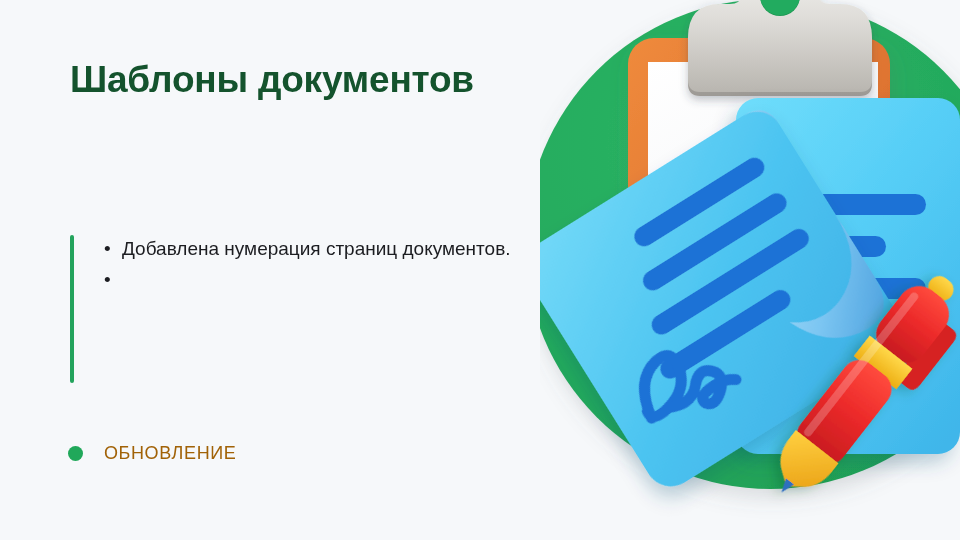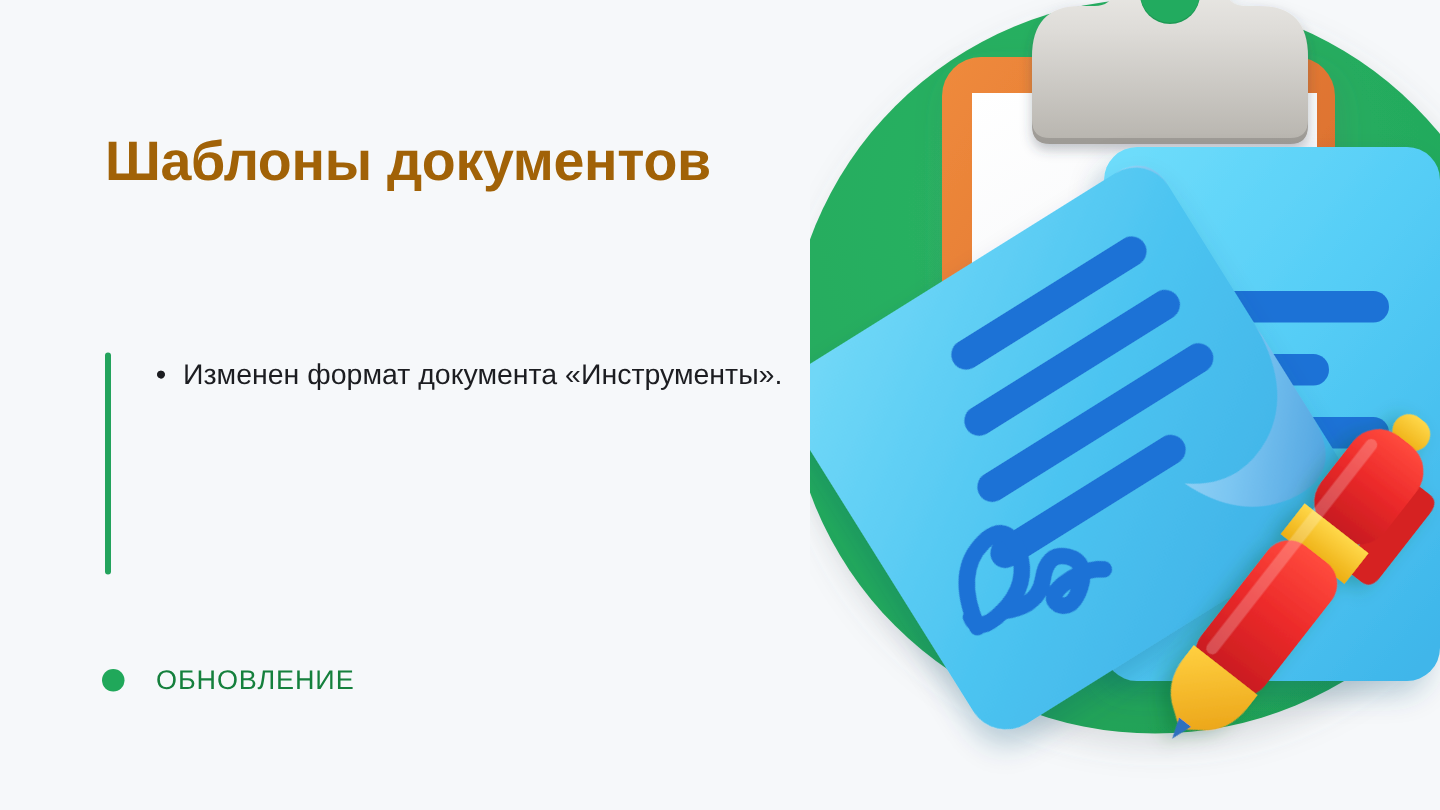--- a/index.html
+++ b/index.html
@@ -26,26 +26,26 @@
   .content {
     position: absolute;
     left: 0;
     top: 0;
     width: 560px;
     height: 540px;
   }
   .title {
     position: absolute;
     left: 70px;
-    top: 84px;
+    top: 56px;
     width: 480px;
     font-size: 37px;
     line-height: 1.28;
     font-weight: bold;
-    color: #a16207;
+    color: #14532d;
     letter-spacing: -0.2px;
   }
   .title-line { display: block; white-space: nowrap; }
 
   .bullets-wrap {
     position: absolute;
     left: 70px;
     top: 235px;
     width: 470px;
     padding-left: 30px;
@@ -93,21 +93,21 @@
     width: 15px;
     height: 15px;
     border-radius: 50%;
     background: #20a85a;
     flex: 0 0 auto;
   }
   .tag-label {
     margin-left: 21px;
     font-size: 18px;
     letter-spacing: 0.6px;
-    color: #15803d;
+    color: #a16207;
   }
 
   
   .art {
     position: absolute;
     left: 540px;
     top: -46px;
     width: 460px;
     height: 620px;
   }
@@ -122,24 +122,24 @@
 
     <div class="title">
       <span class="title-line">Шаблоны документов</span>
     </div>
 
     <div class="bullets-wrap">
       <div class="accent-bar"></div>
       <ul class="bullet-list">
         <li class="bullet-item">
           <span class="dot">•</span>
+          <span>Добавлена нумерация страниц документов.</span>
         </li>
         <li class="bullet-item">
           <span class="dot">•</span>
-          <span>Изменен формат документа «Инструменты».</span>
         </li>
       </ul>
     </div>
 
     <div class="tag-row">
       <span class="tag-dot"></span>
       <span class="tag-label">ОБНОВЛЕНИЕ</span>
     </div>
 
   </div>

